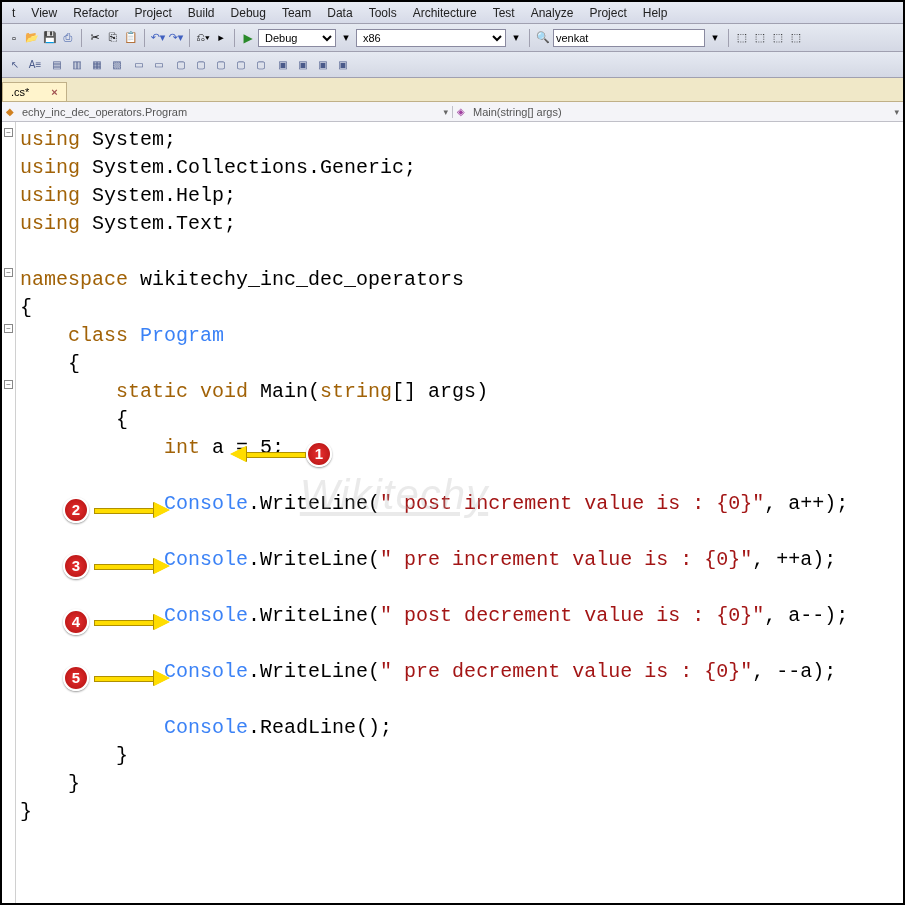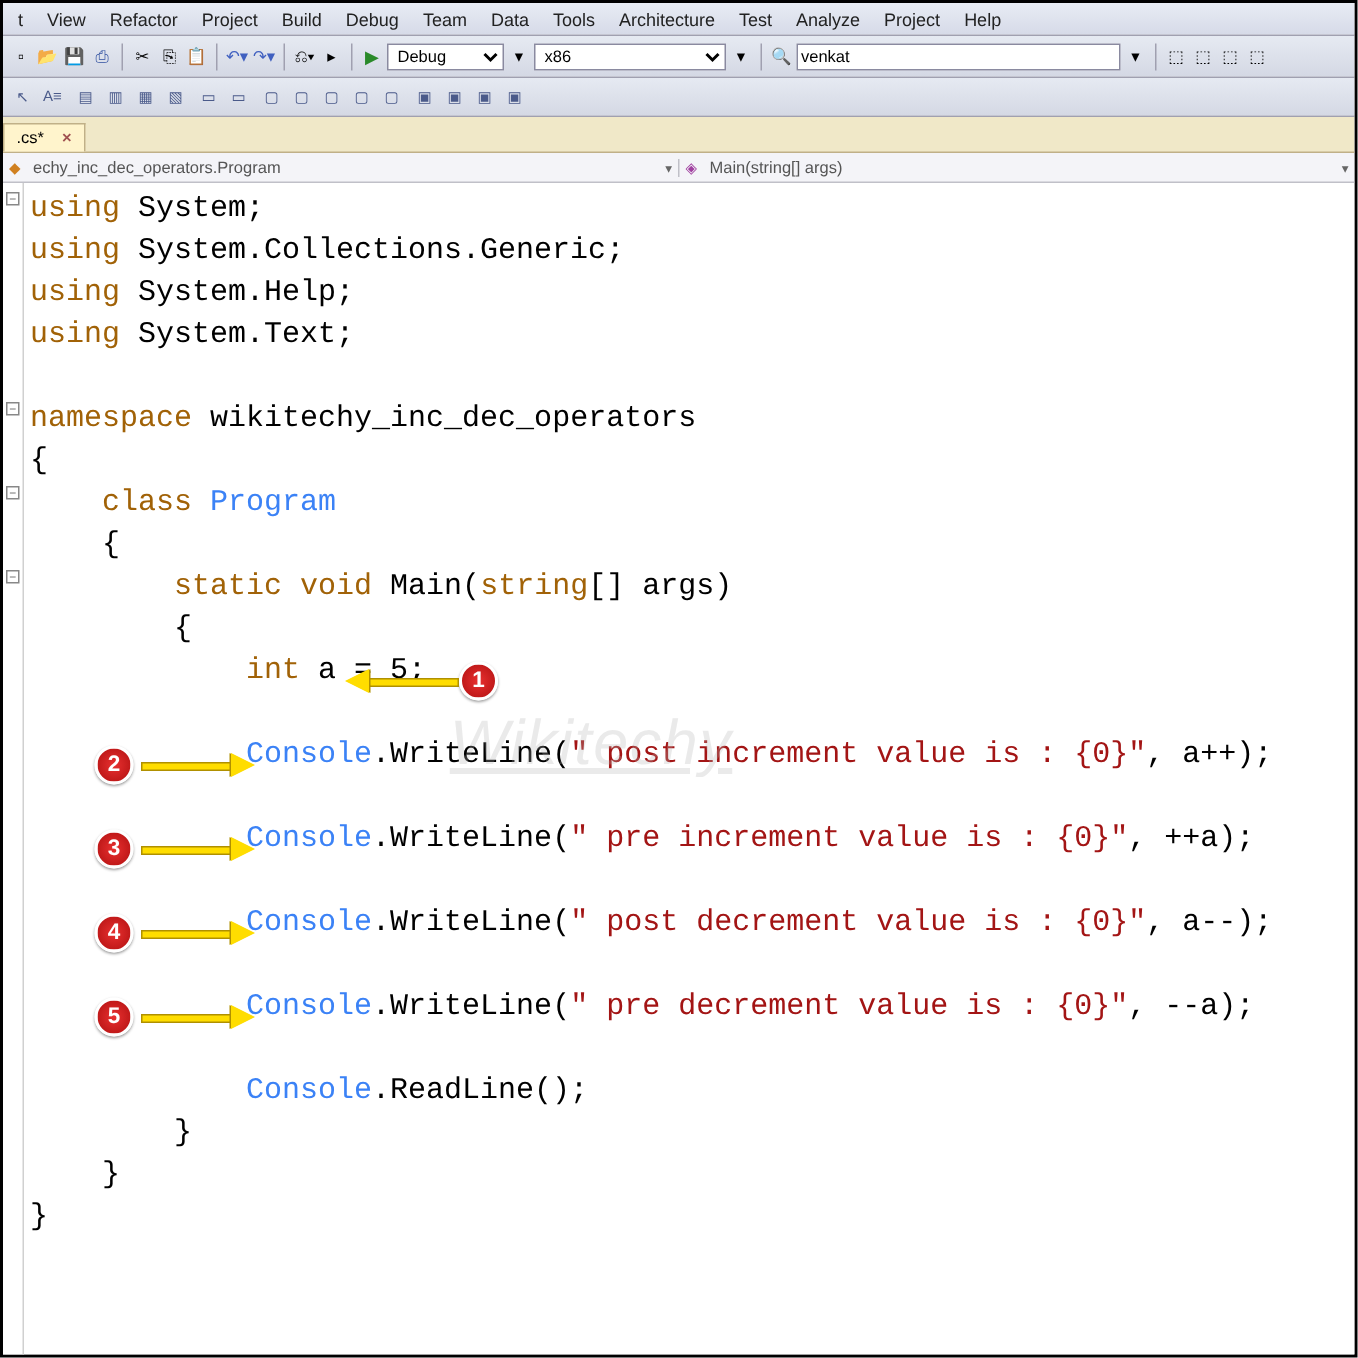--- a/index.html
+++ b/index.html
@@ -7,21 +7,21 @@
 .menubar { background: linear-gradient(#e8ecf4, #d6dae8); border-bottom: 1px solid #a0a0b0; padding: 2px 4px; display: flex; gap: 4px; height: 22px; align-items: center; }
 .menubar span { padding: 2px 6px; color: #222; cursor: default; }
 .toolbar { background: linear-gradient(#e6eaf2, #d4d8e4); border-bottom: 1px solid #a0a0b0; padding: 2px 4px; display: flex; gap: 2px; align-items: center; height: 28px; }
 .toolbar .sep { width: 1px; height: 18px; background: #a0a0b0; margin: 0 3px; }
 .toolbar .ico { width: 16px; height: 16px; display: inline-flex; align-items: center; justify-content: center; font-size: 11px; cursor: default; }
 .toolbar select, .toolbar input { font-size: 11px; height: 18px; border: 1px solid #8a8aa0; background: #fff; padding: 0 2px; }
 .toolbar .play { color: #2a8a2a; font-size: 12px; }
 .toolbar2 { background: linear-gradient(#e6eaf2, #d4d8e4); border-bottom: 1px solid #a0a0b0; padding: 2px 4px; display: flex; gap: 2px; align-items: center; height: 26px; }
 .toolbar2 .ico { width: 18px; height: 16px; display: inline-flex; align-items: center; justify-content: center; font-size: 10px; color: #4a5a8a; cursor: default; }
 .tabstrip { background: #f0e8c8; border-bottom: 1px solid #c0b088; display: flex; align-items: flex-end; height: 24px; padding-left: 0; }
-.tab { background: #fff4cc; border: 1px solid #c0b088; border-bottom: none; padding: 3px 8px; display: flex; align-items: flex-start; gap: 12px; font-size: 11px; }
+.tab { background: #fff4cc; border: 1px solid #c0b088; border-bottom: none; padding: 3px 8px; display: flex; align-items: flex-start; gap: 22px; font-size: 11px; }
 .tab .close { color: #a05050; font-weight: bold; cursor: default; }
 .navbar { background: #f4f4f8; border-bottom: 1px solid #c0c0c8; display: flex; height: 20px; align-items: center; }
 .navbar .half { flex: 1; display: flex; align-items: center; padding: 0 4px; gap: 4px; font-size: 11px; color: #555; border-right: 1px solid #c0c0c8; }
 .navbar .half:last-child { border-right: none; }
 .navbar .drop { color: #666; font-size: 9px; margin-left: auto; }
 .navbar .nico { width: 12px; height: 12px; display: inline-block; font-size: 10px; }
 .editor { display: flex; height: calc(905px - 22px - 28px - 26px - 24px - 20px - 4px); background: #fff; position: relative; }
 .gutter { width: 14px; background: #fff; border-right: 1px solid #d0d0d0; position: relative; }
 .fold { position: absolute; left: 2px; width: 9px; height: 9px; border: 1px solid #888; background: #fff; font-size: 8px; line-height: 7px; text-align: center; color: #666; cursor: default; }
 .codewrap { flex: 1; padding: 4px 0 0 4px; font-family: Consolas, "Courier New", monospace; font-size: 20px; line-height: 28px; position: relative; white-space: pre; color: #000; overflow: hidden; }
@@ -70,25 +70,25 @@
   <span class="sep"></span>
   <span class="ico" style="color:#4060c0">↶▾</span>
   <span class="ico" style="color:#4060c0">↷▾</span>
   <span class="sep"></span>
   <span class="ico">⎌▾</span>
   <span class="ico">▸</span>
   <span class="sep"></span>
   <span class="ico play">▶</span>
   <select style="width:78px"><option>Debug</option></select>
   <span class="ico">▾</span>
-  <select style="width:128px"><option>x86</option></select>
+  <select style="width:150px"><option>x86</option></select>
   <span class="ico">▾</span>
   <span class="sep"></span>
   <span class="ico">🔍</span>
-  <input style="width: 216px;" value="venkat">
+  <input style="width: 152px;" value="venkat">
   <span class="ico">▾</span>
   <span class="sep"></span>
   <span class="ico">⬚</span>
   <span class="ico">⬚</span>
   <span class="ico">⬚</span>
   <span class="ico">⬚</span>
 </div>
 
 <div class="toolbar2">
   <span class="ico">↖</span>

